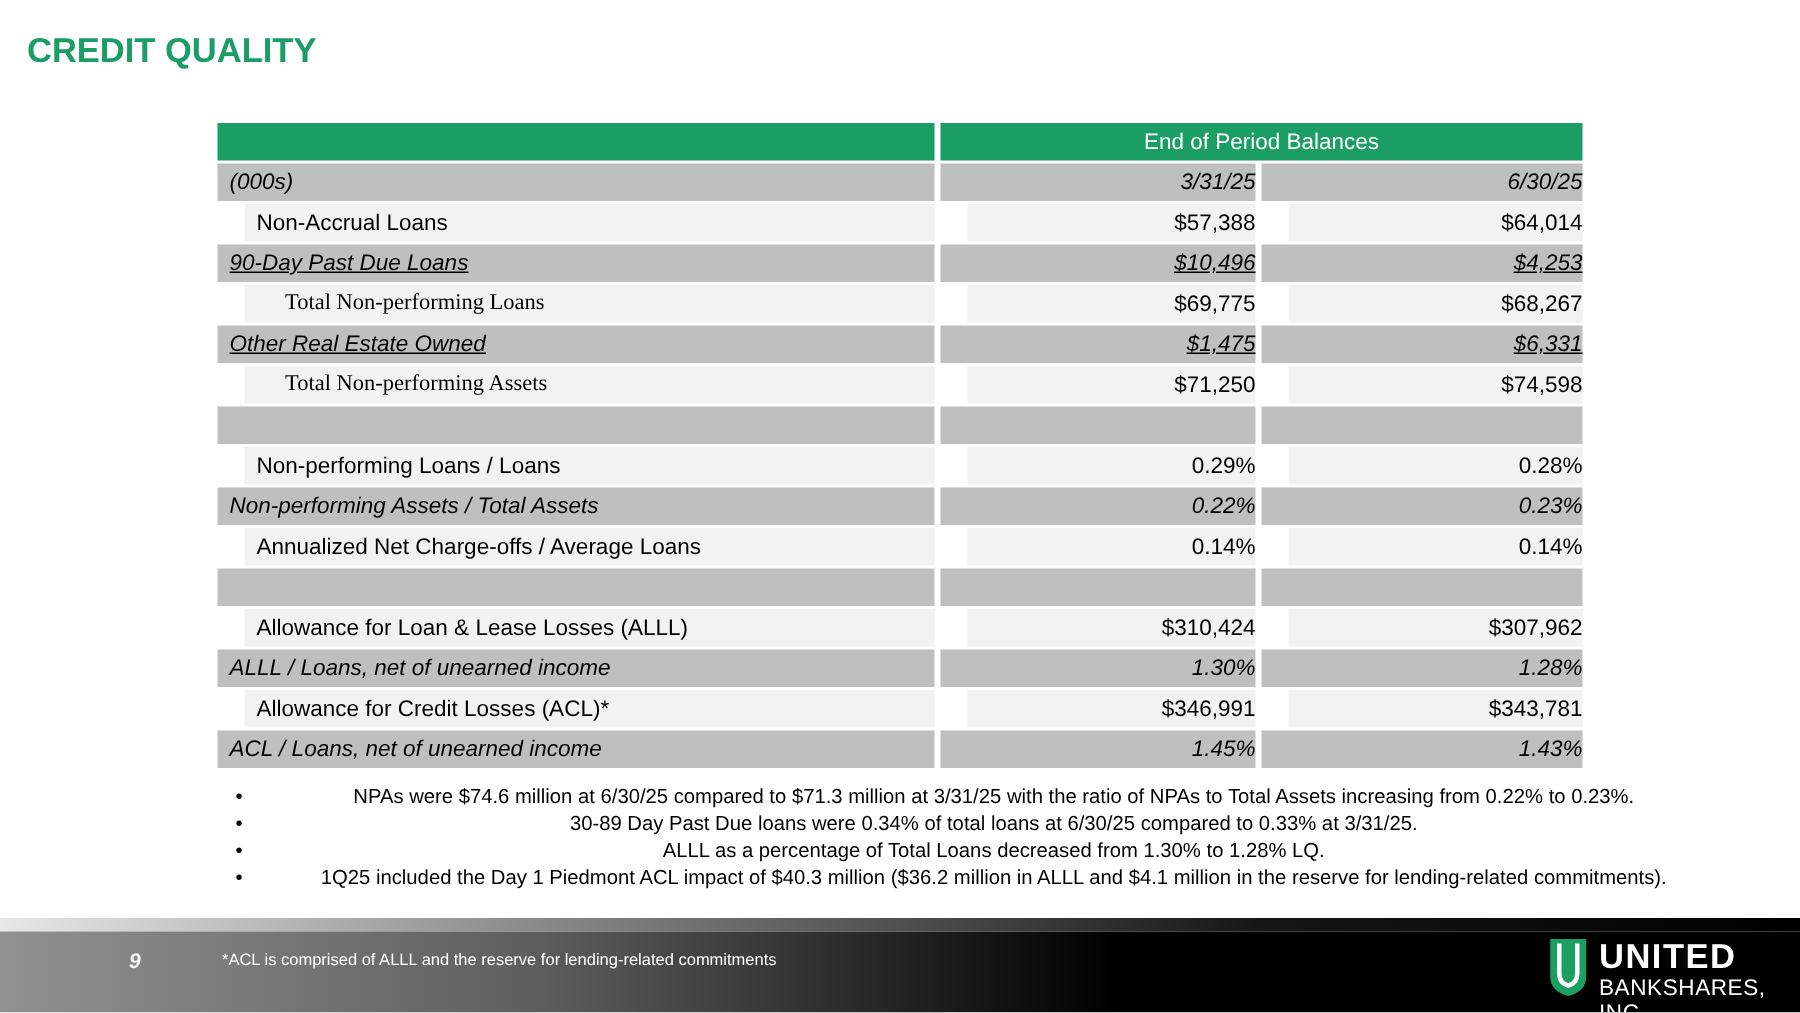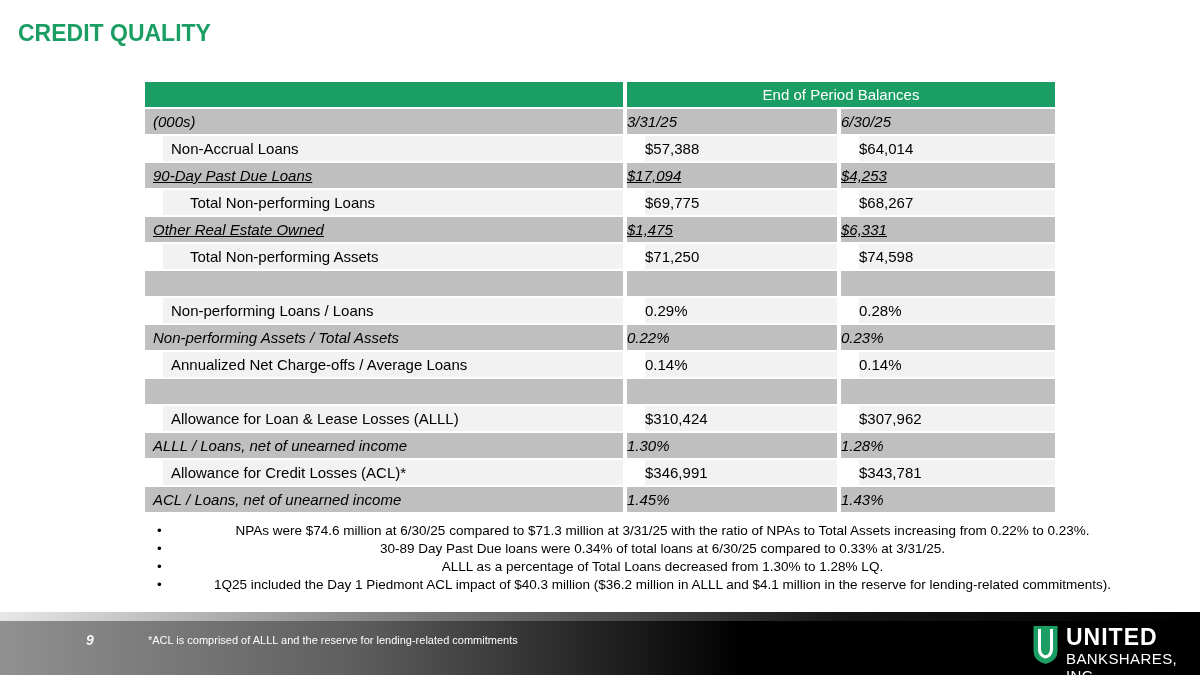--- a/index.html
+++ b/index.html
@@ -26,24 +26,24 @@
     display:grid;
     grid-template-columns:478px 210px 214px;
     column-gap:4px;row-gap:2px;
     grid-auto-rows:25px;
     font-size:15px;
   }
   .cell{display:flex;align-items:center;min-height:25px;}
   .cell.hdr{background:var(--green);}
   .cell.hdr-span{grid-column:2/4;justify-content:center;color:#fff;font-size:15px;}
   .cell.label{justify-content:flex-start;padding-left:8px;}
-  .cell.val{justify-content:flex-start;}
+  .cell.val{justify-content:flex-end;}
   .cell.gray{background:var(--row-gray);font-style:italic;}
   .cell.light{background:var(--row-light);margin-left:18px;}
-  .cell.indent{padding-left:27px;}
+  .cell.indent{padding-left:27px;font-family:Liberation Serif, serif;}
   .cell .u{text-decoration:underline;}
   
   .bullets{
     position:absolute;left:155px;top:522px;width:985px;
     font-size:13.5px;line-height:1.33;
   }
   .bullet-item{position:relative;padding-left:30px;text-align:center;}
   .bullet-item::before{
     content:"\2022";position:absolute;left:2px;top:0;
     font-size:13.5px;
@@ -101,21 +101,21 @@
     <div class="cell val light">
       <span>$57,388</span>
     </div>
     <div class="cell val light">
       <span>$64,014</span>
     </div>
     <div class="cell label gray">
       <span class="u">90-Day Past Due Loans</span>
     </div>
     <div class="cell val gray">
-      <span class="u">$17,094</span>
+      <span class="u">$10,496</span>
     </div>
     <div class="cell val gray">
       <span class="u">$4,253</span>
     </div>
     <div class="cell label indent light">
       <span>Total Non-performing Loans</span>
     </div>
     <div class="cell val light">
       <span>$69,775</span>
     </div>

